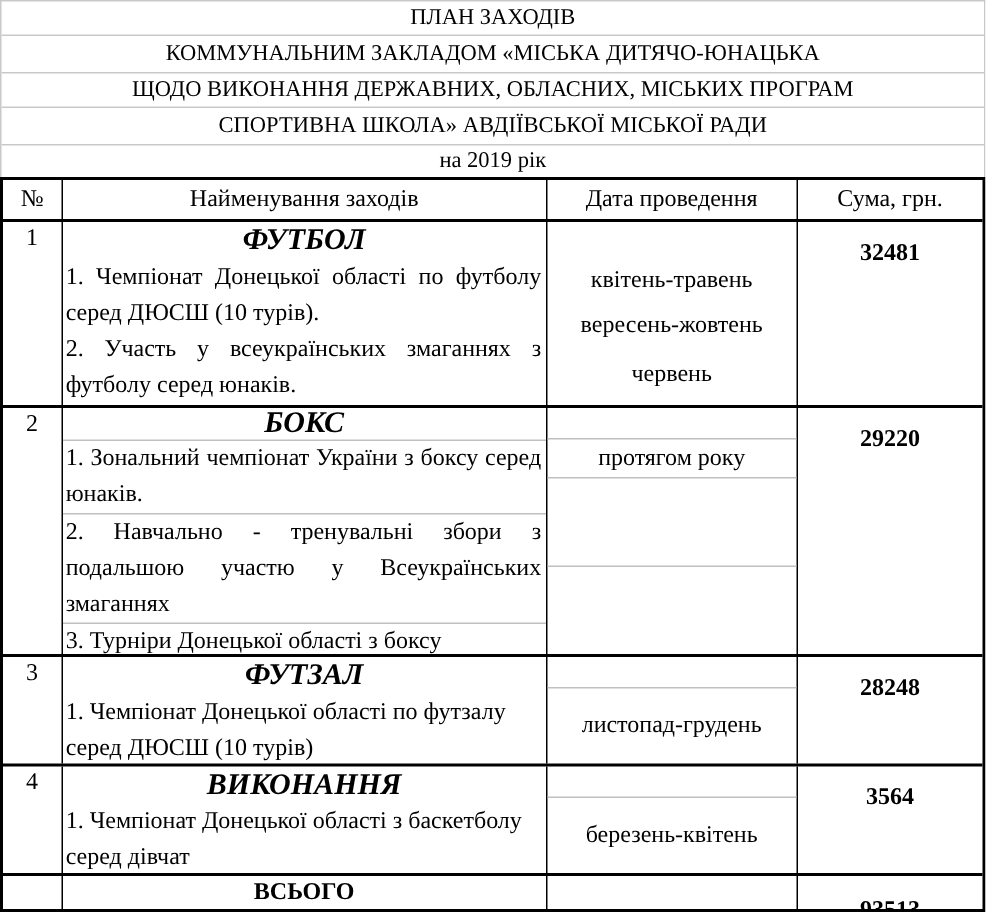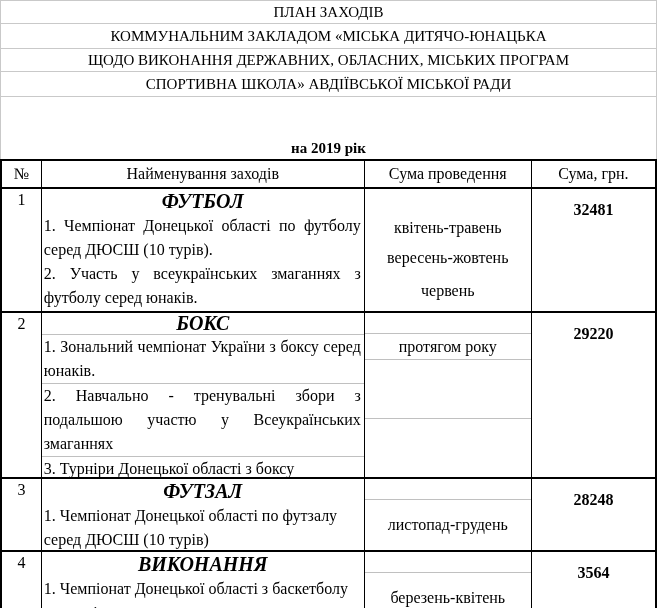--- a/index.html
+++ b/index.html
@@ -20,21 +20,21 @@
   .title-row {
     text-align:center;
     font-size:15px;
     border-bottom:1px solid #c9c9c9;
     display:flex; align-items:center; justify-content:center;
   }
   .t1 { height:23px; }
   .t2 { height:23px; }
   .t3 { height:25px; }
   .t4 { height:25px; }
-  .t5 { height:21px; font-weight:bold; border-bottom:none;margin-top:41px; }
+  .t5 { height:21px; font-weight:normal; border-bottom:none; }
 
   
   .main {
     border:2px solid #000;
     width:657px;
   }
   .trow { display:flex; border-bottom:2px solid #000; }
   .trow:last-child { border-bottom:none; }
 
   .c { border-right:1px solid #000; font-size:16px; }
@@ -94,21 +94,21 @@
     <div class="title-row t2">ЩОДО ВИКОНАННЯ ДЕРЖАВНИХ, ОБЛАСНИХ, МІСЬКИХ ПРОГРАМ</div>
     <div class="title-row t4">СПОРТИВНА ШКОЛА» АВДІЇВСЬКОЇ МІСЬКОЇ РАДИ</div>
     <div class="title-row t5">на 2019 рік</div>
   </div>
 
   <div class="main">
 
     <div class="trow hdr">
       <div class="c c-no">№</div>
       <div class="c c-name">Найменування заходів</div>
-      <div class="c c-date">Сума проведення</div>
+      <div class="c c-date">Дата проведення</div>
       <div class="c c-sum" style="font-weight:normal;">Сума, грн.</div>
     </div>
 
     <div class="trow r1">
       <div class="c c-no">1</div>
       <div class="c c-name">
         <div class="sport">ФУТБОЛ</div>
         <div class="item jst">1. Чемпіонат Донецької області по футболу серед ДЮСШ (10 турів).</div>
         <div class="item jst">2. Участь у всеукраїнських змаганнях з футболу серед юнаків.</div>
       </div>

